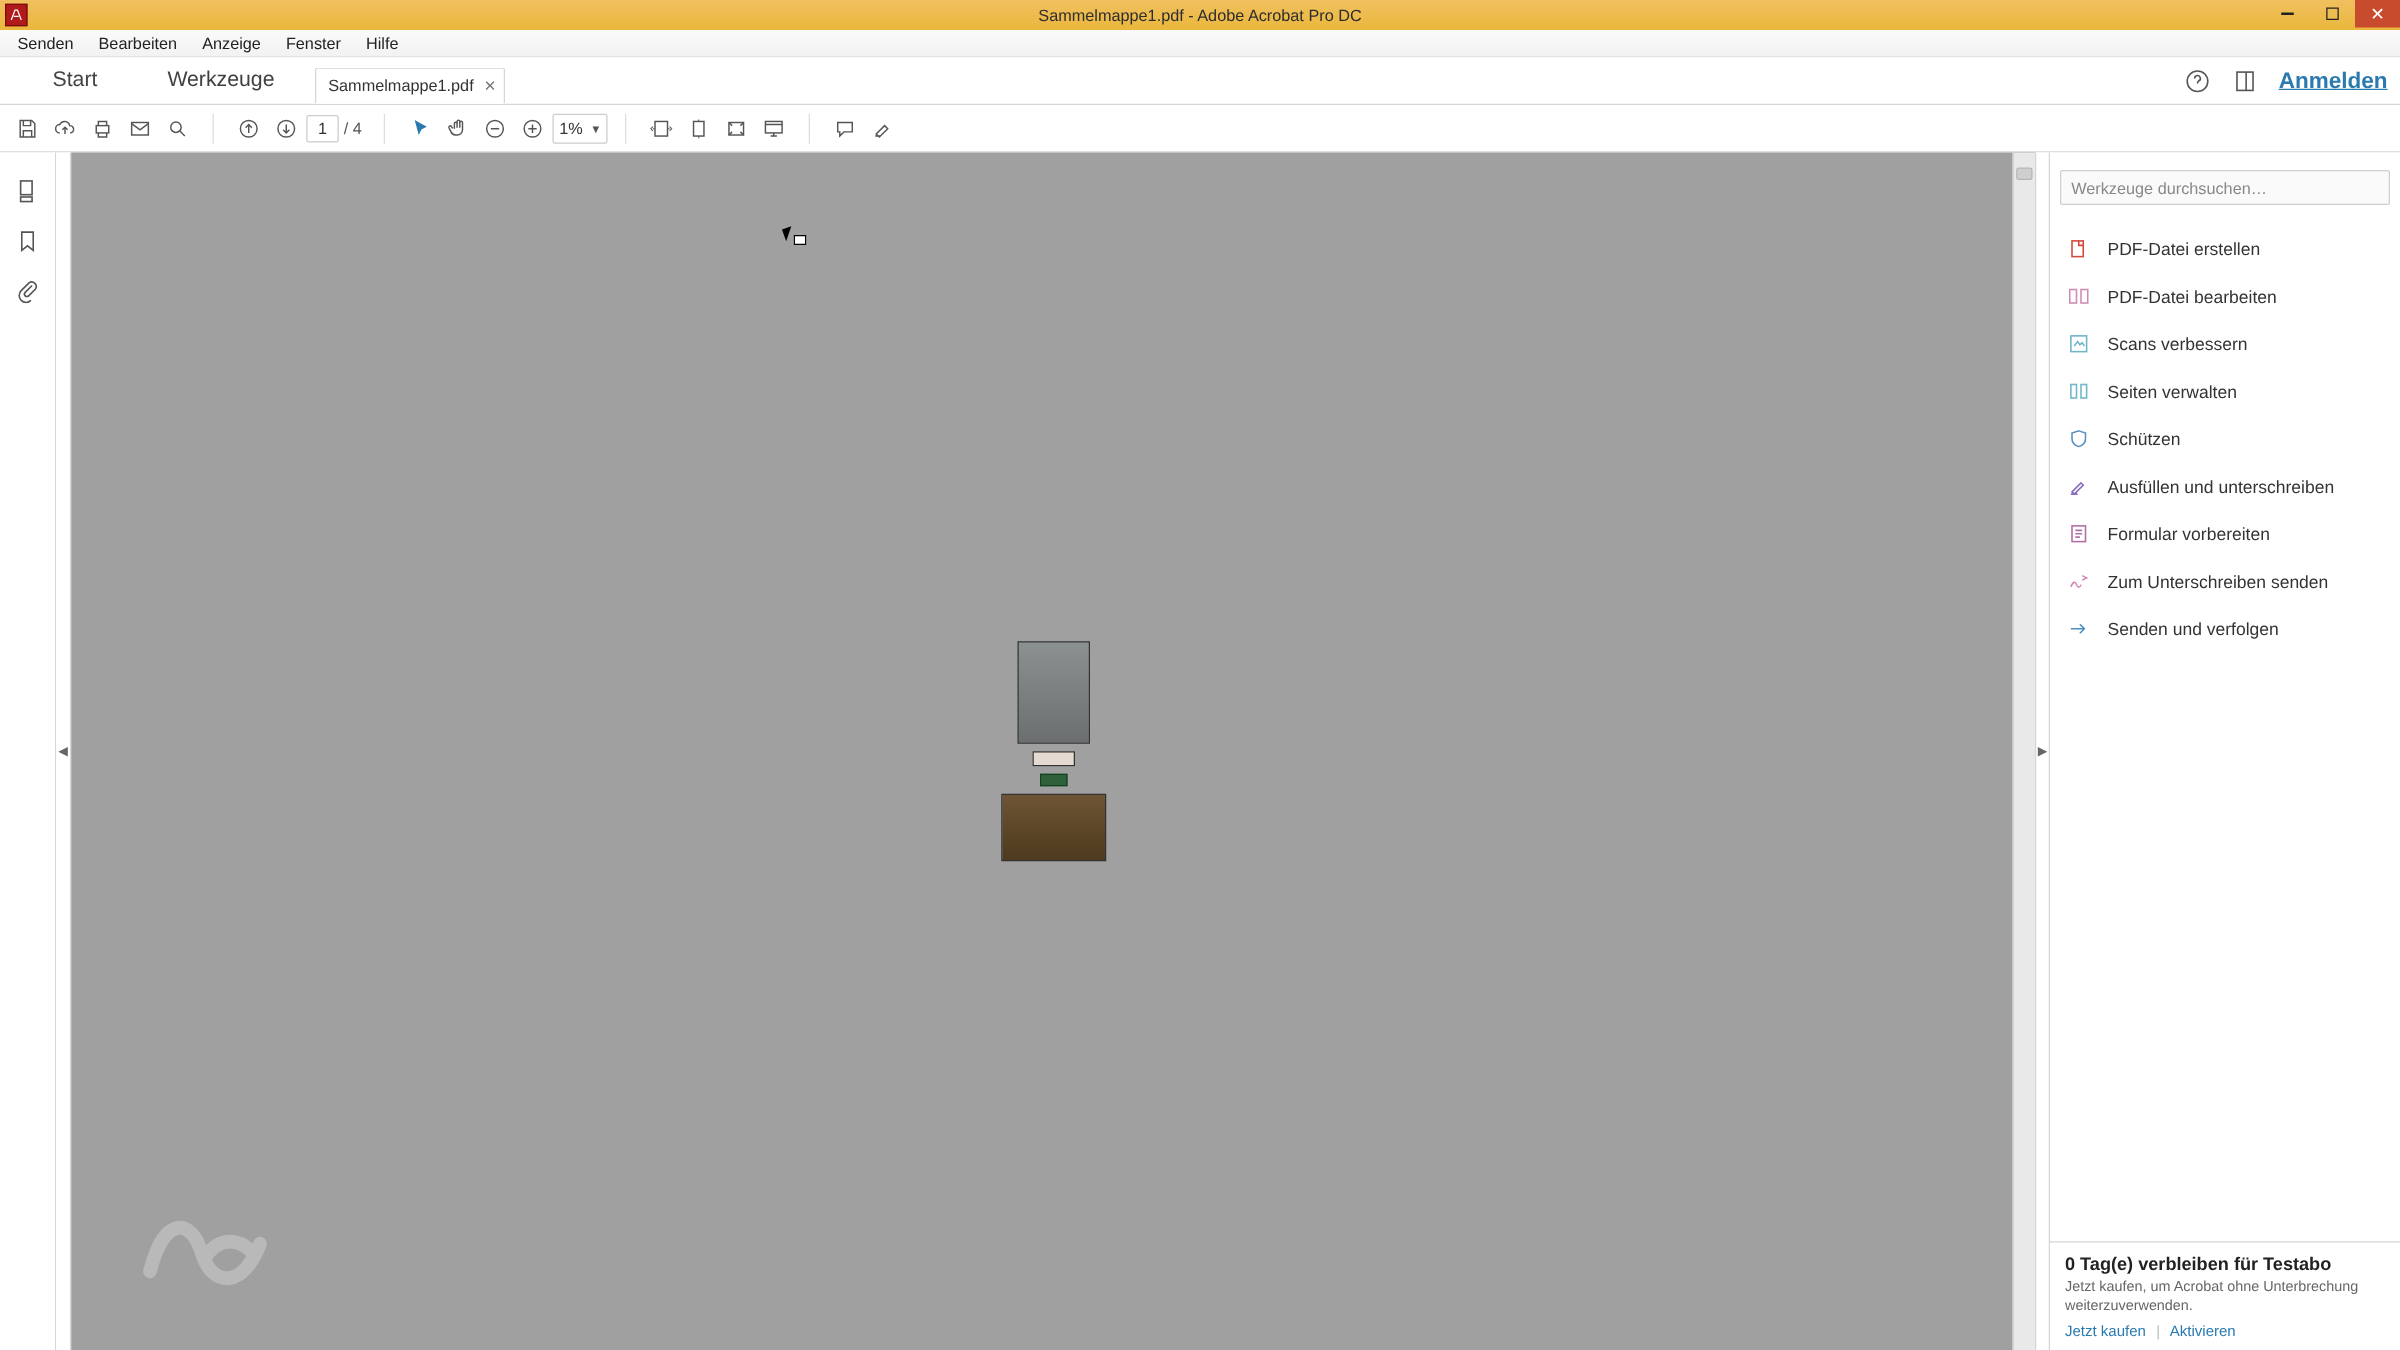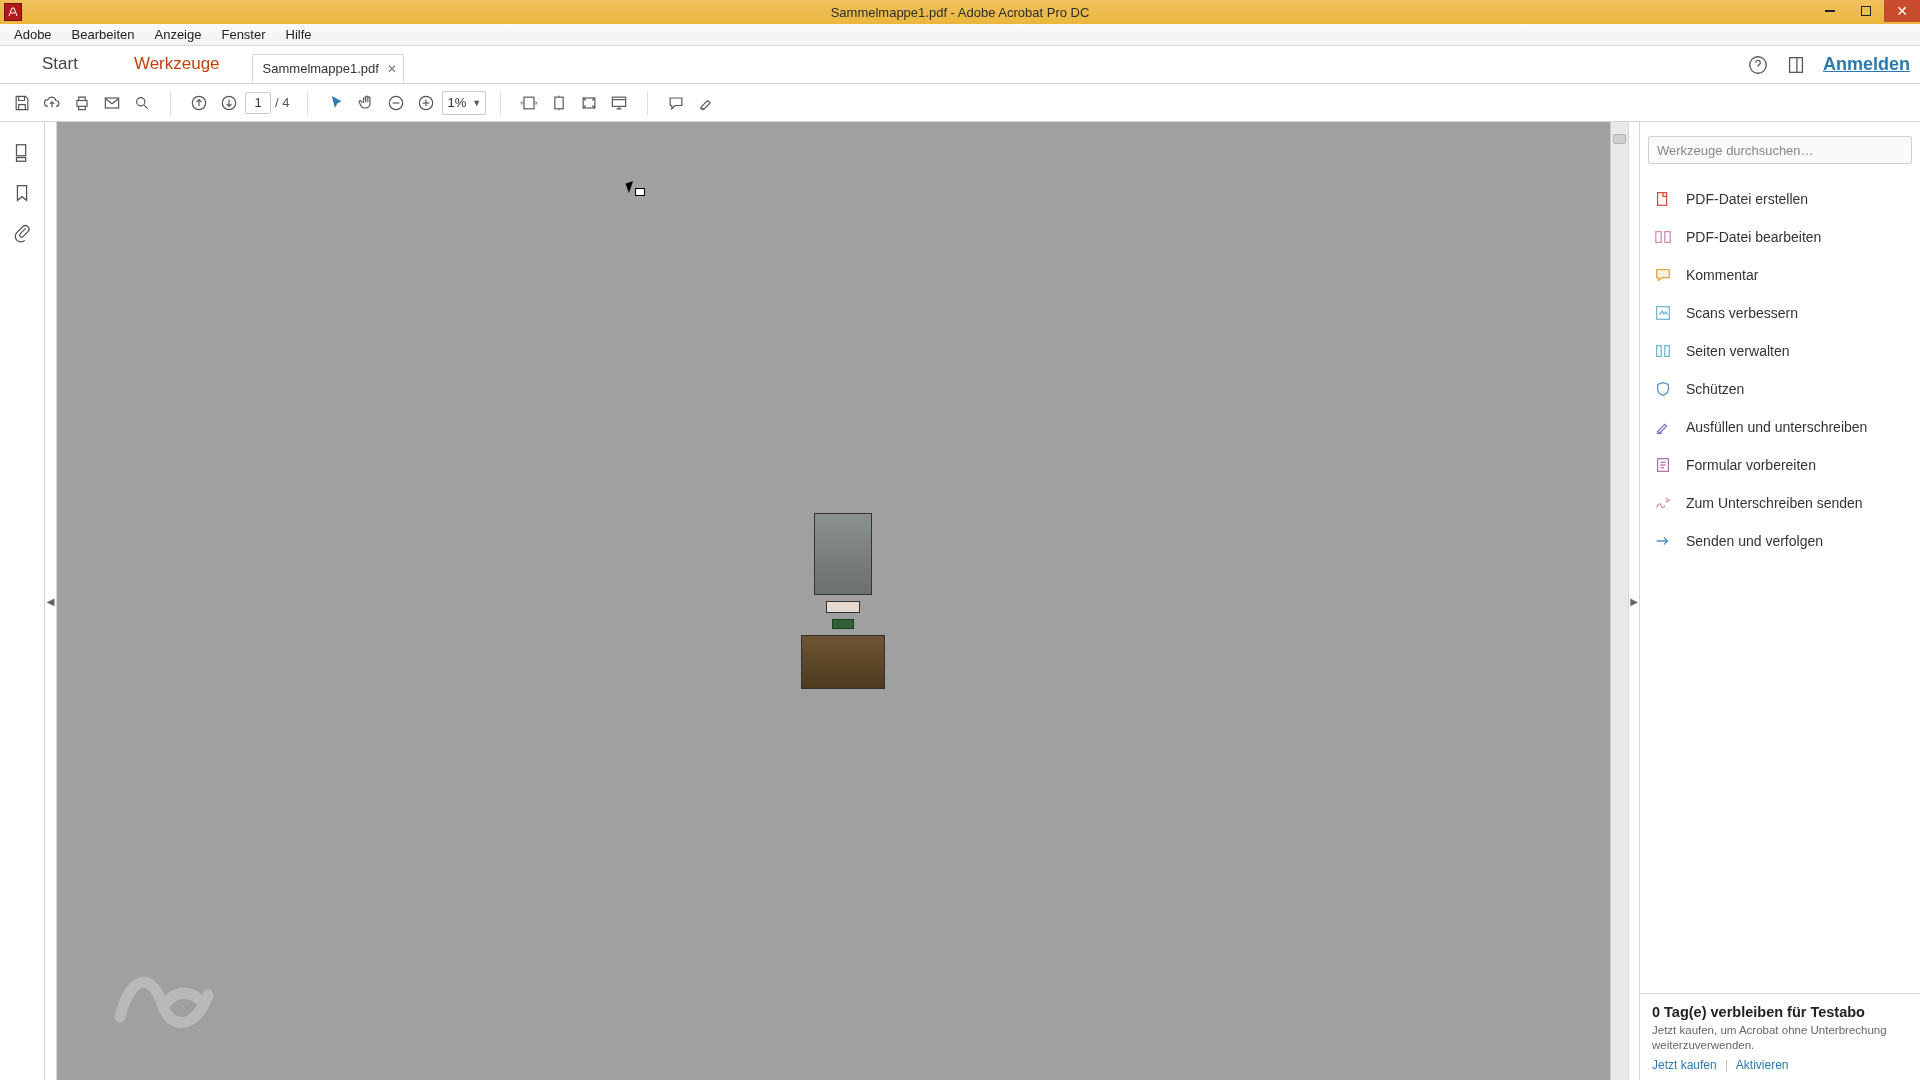--- a/index.html
+++ b/index.html
@@ -18,21 +18,21 @@
 .title-bar .win-btn.close { background: #c94b2d; color: #fff; font-size: 14px; line-height: 1; }
 
 
 .menu-bar { height: 22px; background: linear-gradient(#fafafa,#f2f2f2); display: flex; align-items: center; border-bottom: 1px solid #d9d9d9; padding: 0 4px; }
 .menu-bar span { font-size: 13px; color: #222; padding: 2px 10px; cursor: default; }
 
 
 .tab-row { height: 38px; background: #fff; border-bottom: 1px solid #d6d6d6; display: flex; align-items: flex-end; position: relative; }
 .tab-static { padding: 8px 14px 9px 14px; color: #333; font-size: 17px; margin-left: 28px; }
 .tab-static.start { color: #444; }
-.tab-static.tools { color: #c2410c; }
+.tab-static.tools { color: #404040; }
 .open-tab { height: 29px; margin-bottom: 0; border: 1px solid #d6d6d6; border-bottom: 1px solid #fff; border-radius: 2px 2px 0 0; background: #fff; display: flex; align-items: center; padding: 0 6px 0 10px; margin-left: 18px; font-size: 13px; color: #333; }
 .open-tab .x { margin-left: 8px; color: #777; font-size: 12px; }
 .tab-row .right-items { position: absolute; right: 10px; top: 0; bottom: 0; display: flex; align-items: center; gap: 16px; }
 .help-circ, .pin-icn { width: 22px; height: 22px; }
 .signin-link { color: #2a7ab0; font-size: 18px; font-weight: 600; text-decoration: underline; }
 
 
 .toolbar { height: 38px; background: #fff; border-bottom: 1px solid #d6d6d6; display: flex; align-items: center; padding: 0 8px; gap: 8px; }
 .tb-group { display: flex; align-items: center; gap: 2px; }
 .tb-sep { width: 1px; height: 24px; background: #ddd; margin: 0 6px; }
@@ -98,21 +98,21 @@
   <div class="win-ctrls">
     <div class="win-btn min"></div>
     <div class="win-btn max">
         <div class="sq"></div>
       </div>
     <div class="win-btn close">✕</div>
   </div>
 </div>
 
 <div class="menu-bar">
-  <span>Adobe</span>
+  <span>Senden</span>
   <span>Bearbeiten</span>
   <span>Anzeige</span>
   <span>Fenster</span>
   <span>Hilfe</span>
 </div>
 
 <div class="tab-row">
   <div class="tab-static start">Start</div>
   <div class="tab-static tools">Werkzeuge</div>
   <div class="open-tab">
@@ -316,28 +316,20 @@
             <svg viewBox="0 0 20 20">
               <rect x="2" y="4" width="6" height="12" stroke="#d18bb5"></rect>
               <rect x="12" y="4" width="6" height="12" stroke="#d18bb5"></rect>
             </svg>
           </span>
           <span>PDF-Datei bearbeiten</span>
         </div>
         <div class="tool-item">
           <span class="ticn">
             <svg viewBox="0 0 20 20">
-              <path d="M3 4 h14 v9 h-8 l-4 3 v-3 h-2 z" stroke="#e2a83a" fill="#e2a83a" fill-opacity="0.15"></path>
-            </svg>
-          </span>
-          <span>Kommentar</span>
-        </div>
-        <div class="tool-item">
-          <span class="ticn">
-            <svg viewBox="0 0 20 20">
               <rect x="3" y="3" width="14" height="14" stroke="#6fb7c9"></rect>
               <path d="M6 12 l3 -4 l2 3 l2 -2 l2 3" stroke="#6fb7c9"></path>
             </svg>
           </span>
           <span>Scans verbessern</span>
         </div>
         <div class="tool-item">
           <span class="ticn">
             <svg viewBox="0 0 20 20">
               <rect x="3" y="4" width="5" height="12" stroke="#6fb7c9"></rect>

